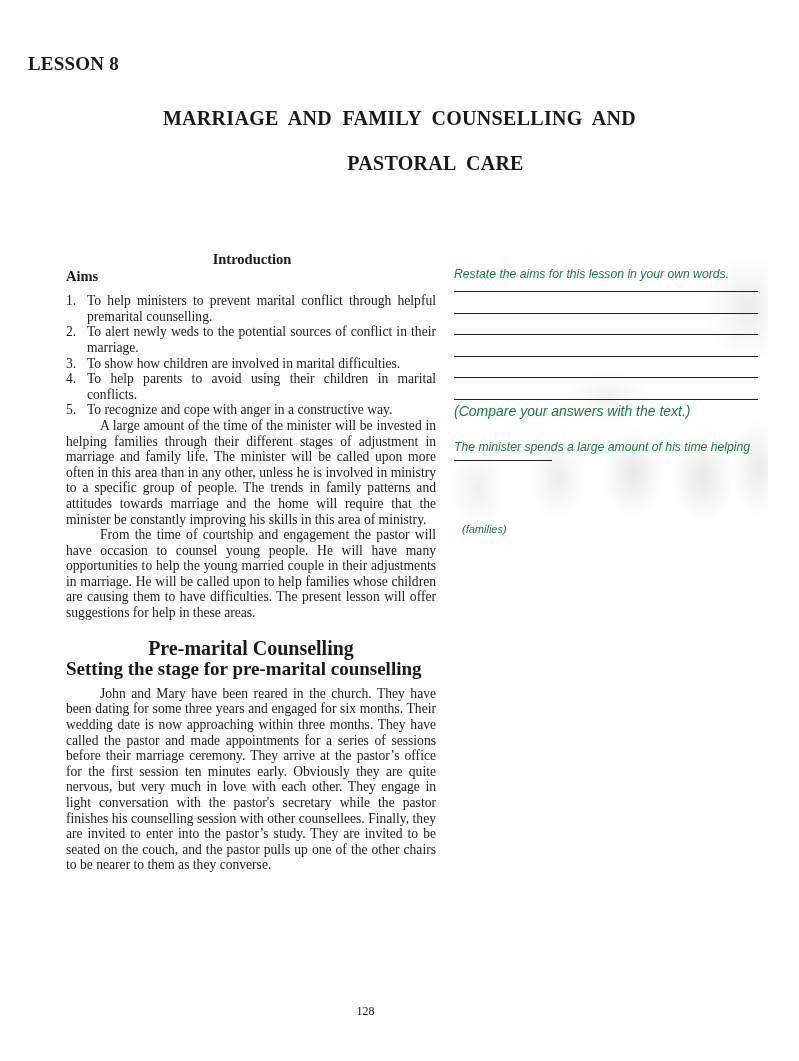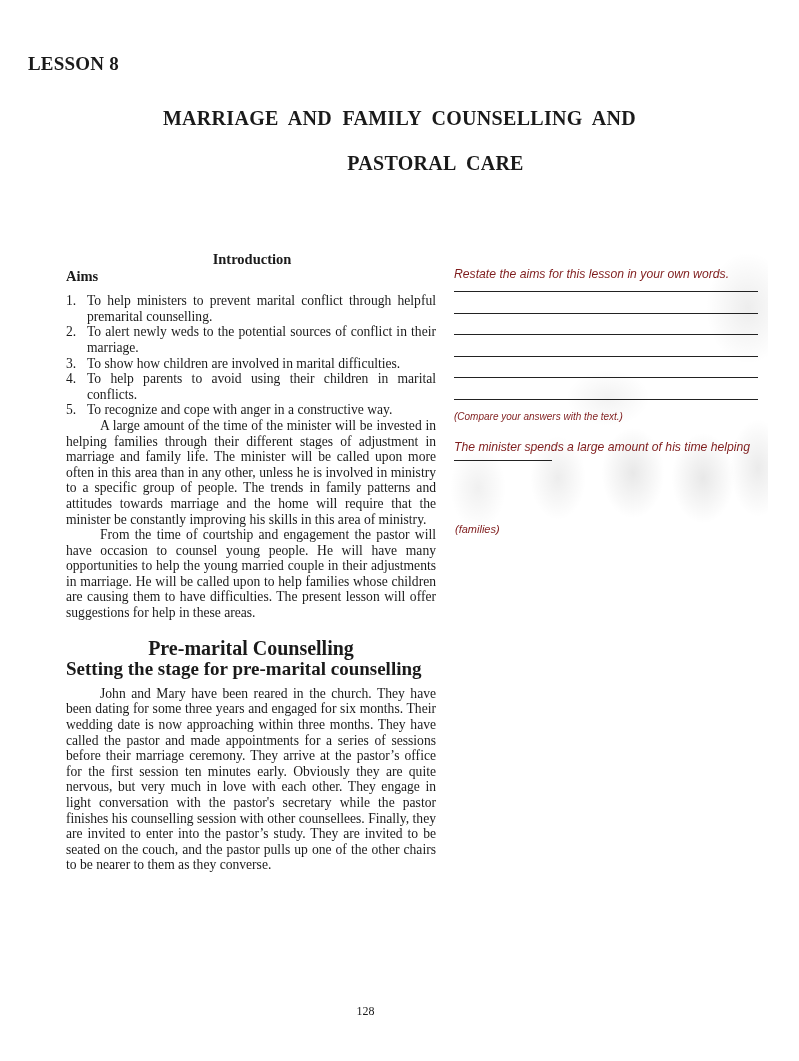--- a/index.html
+++ b/index.html
@@ -12,36 +12,36 @@
   .h-intro { text-align: center; font-weight: bold; font-size: 14.5px; margin: 0 0 0 0; padding-left: 2px; }
   .h-aims { font-weight: bold; font-size: 14.5px; margin: 1px 0 9px 0; }
   ol.aims { list-style: none; margin: 0; padding: 0; }
   ol.aims li { position: relative; padding-left: 21px; text-align: justify; }
   ol.aims li .num { position: absolute; left: 0; top: 0; }
   p.body { margin: 0; text-indent: 34px; text-align: justify; }
   p.body.first { text-indent: 34px; }
   .h-pre { text-align: center; font-weight: bold; font-size: 20px; margin: 20px 0 5px 0; }
   .h-setting { font-weight: bold; font-size: 19px; margin: 0 0 9px 0; }
   .page-num { position: absolute; top: 1004px; left: 0; width: 731px; text-align: center; font-size: 12px; }
-  .col-right { position: absolute; left: 448px; top: 248px; width: 320px; height: 300px; font-family: "Liberation Sans", "DejaVu Sans", sans-serif; font-style: italic; font-size: 12.2px; color: #7f1d1d; }
+  .col-right { position: absolute; left: 448px; top: 248px; width: 320px; height: 300px; font-family: "Liberation Sans", "DejaVu Sans", sans-serif; font-style: italic; font-size: 12.2px; color: #15803d; }
   .shade { position: absolute; inset: 0; background:
       radial-gradient(ellipse 40px 60px at 30px 240px, rgba(0,0,0,0.06), transparent 70%),
       radial-gradient(ellipse 40px 60px at 110px 230px, rgba(0,0,0,0.07), transparent 70%),
       radial-gradient(ellipse 45px 65px at 185px 225px, rgba(0,0,0,0.09), transparent 70%),
       radial-gradient(ellipse 45px 65px at 255px 230px, rgba(0,0,0,0.09), transparent 70%),
       radial-gradient(ellipse 40px 70px at 310px 220px, rgba(0,0,0,0.08), transparent 70%),
       radial-gradient(ellipse 60px 80px at 300px 60px, rgba(0,0,0,0.07), transparent 70%),
       radial-gradient(ellipse 60px 40px at 160px 150px, rgba(0,0,0,0.05), transparent 70%);
     pointer-events: none; }
   .r-prompt { position: absolute; left: 6px; top: 19px; white-space: nowrap; }
   .rule { position: absolute; left: 6px; width: 304px; height: 0; border-top: 1.3px solid #222; }
-  .r-compare { position: absolute; left: 6px; top: 163px; white-space: nowrap; font-size: 10px; }
+  .r-compare { position: absolute; left: 6px; top: 155px; white-space: nowrap; font-size: 14px; }
   .r-question { position: absolute; left: 6px; top: 192px; white-space: nowrap; }
   .short-rule { position: absolute; left: 6px; top: 212px; width: 98px; height: 0; border-top: 1.3px solid #222; }
-  .r-answer { position: absolute; left: 7px; top: 275px; white-space: nowrap; font-size: 11px; }
+  .r-answer { position: absolute; left: 14px; top: 275px; white-space: nowrap; font-size: 11px; }
 </style>
 </head>
 <body>
 
 <div class="lesson-num">LESSON 8</div>
 <div class="title l1">MARRIAGE AND FAMILY COUNSELLING AND</div>
 <div class="title l2">PASTORAL CARE</div>
 
 <div class="col-left">
   <div class="h-intro">Introduction</div>

